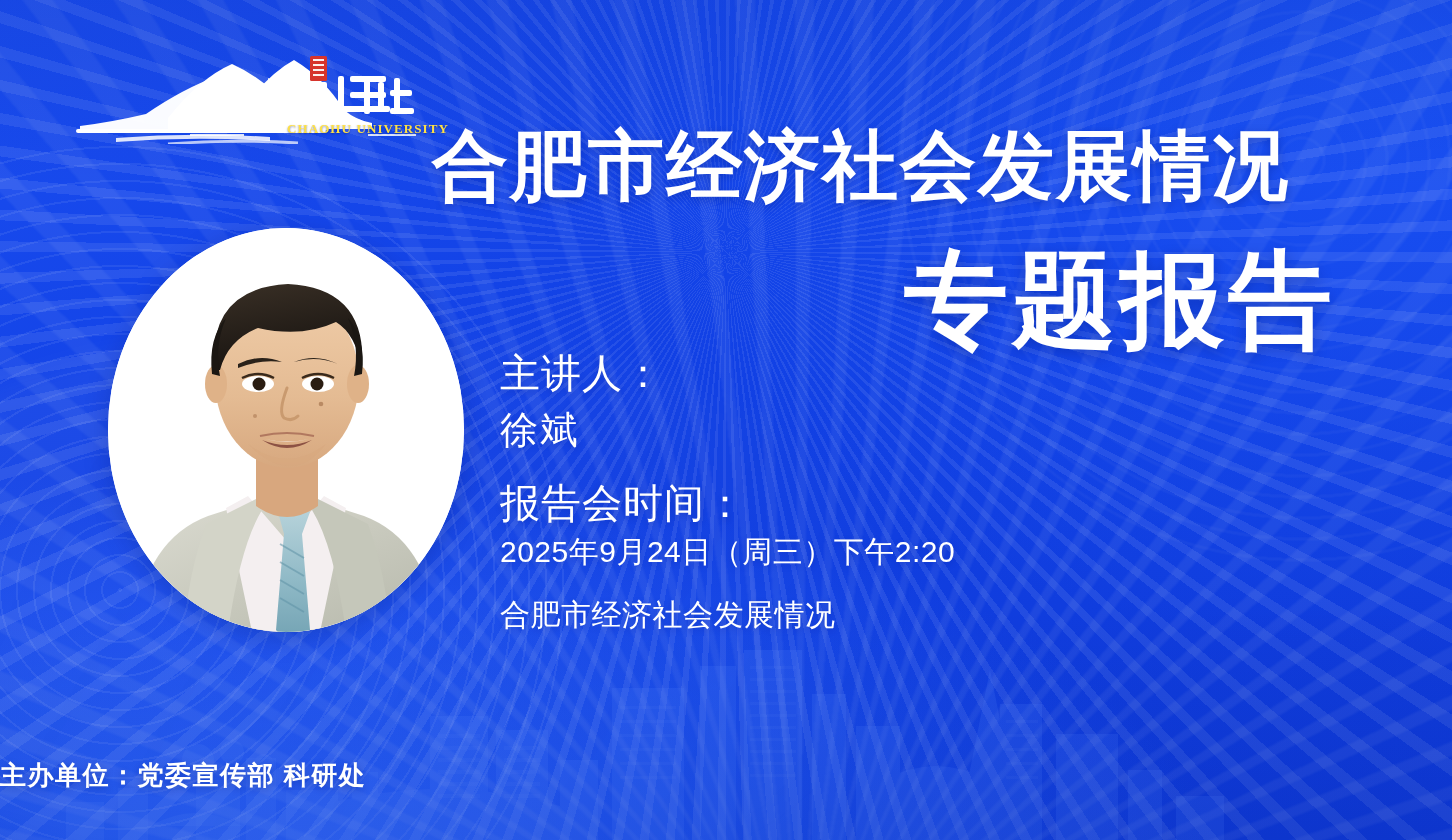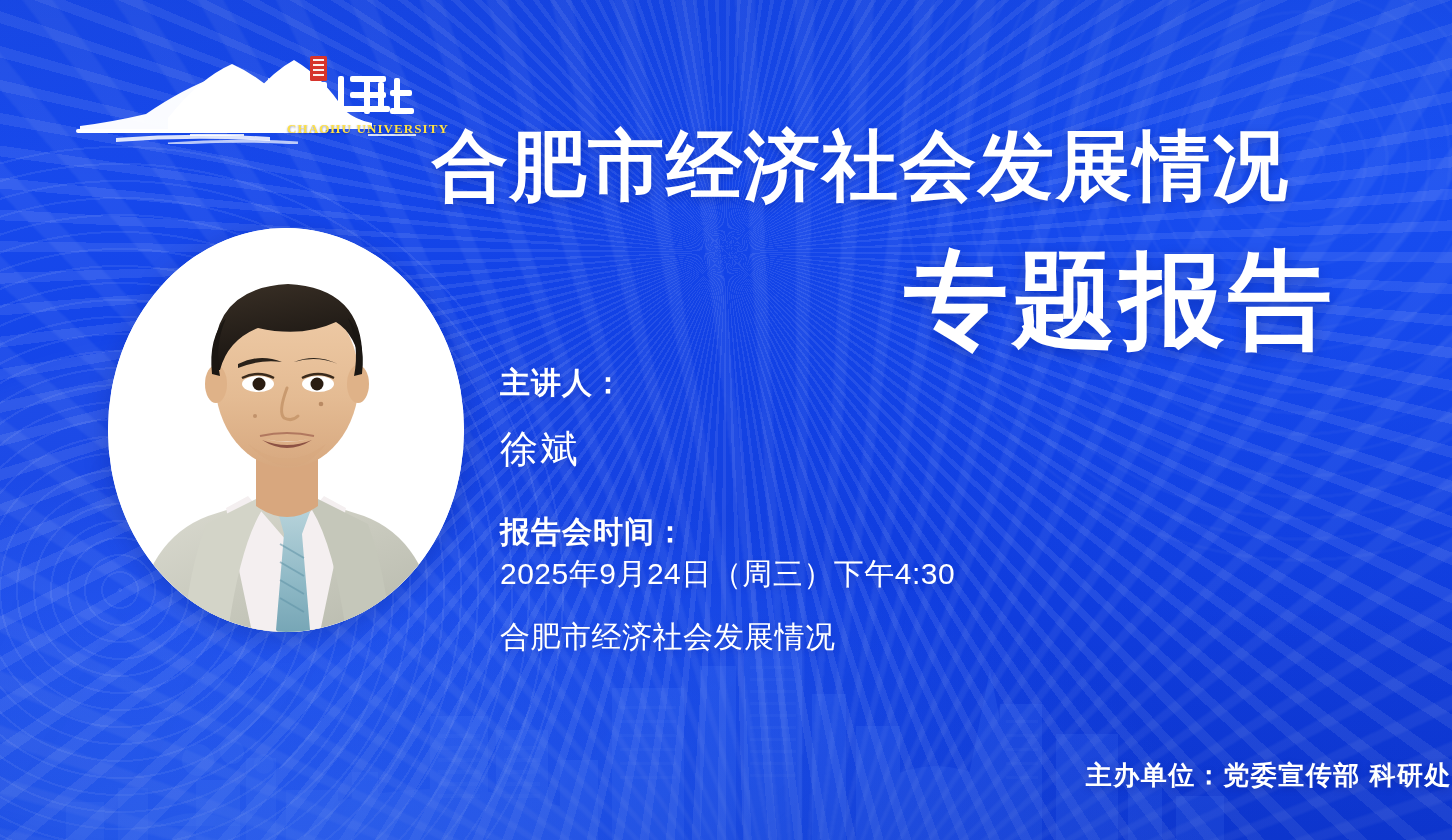--- a/index.html
+++ b/index.html
@@ -115,46 +115,45 @@
     font-size:104px;
     letter-spacing:4px;
     line-height:1;
     white-space:nowrap;
     text-shadow:0 4px 14px rgba(0,20,110,.32);
   }
 
   
   .info{position:absolute;left:500px;top:348px;width:830px;}
   .lbl{
-    color:#ffffff;font-weight:700;font-size:30px;line-height:1.25;
+    color:#ffffff;font-weight:400;font-size:40px;line-height:1.25;
     letter-spacing:1px;
     text-shadow:0 2px 6px rgba(0,20,110,.25);
-    margin-top:16px;
-  }
-  .speaker-row{display:flex;align-items:baseline;margin-top:22px;text-align:center;}
+  }
+  .speaker-row{display:flex;align-items:baseline;margin-top:7px;text-align:center;}
   .speaker-name{
     color:#ffffff;font-size:38px;font-weight:400;letter-spacing:2px;
     text-shadow:0 2px 6px rgba(0,20,110,.22);
   }
   .speaker-role{
     color:#ffffff;font-size:26px;font-weight:700;letter-spacing:.5px;
     margin-left:22px;
     text-shadow:0 2px 6px rgba(0,20,110,.22);
   }
   .val{
     color:#ffffff;font-size:30px;font-weight:400;letter-spacing:.5px;
     line-height:1.35;margin-top:4px;
     text-shadow:0 2px 6px rgba(0,20,110,.22);
   }
   .gap-a{height:22px;}
   .gap-b{height:18px;}
 
   .host{
     position:absolute;left:0;top:758px;width:1452px;
-    text-align:right;
+    text-align:left;
     color:#ffffff;font-size:26px;font-weight:700;letter-spacing:1.5px;
     text-shadow:0 2px 7px rgba(0,20,110,.3);
   }
 </style>
 </head>
 <body>
 
 <div class="stage">
 
   <div class="bg-base"></div>
@@ -359,21 +358,21 @@
   <div class="title-2">专题报告</div>
 
   <div class="info">
     <div class="lbl">主讲人：</div>
     <div class="speaker-row">
       <div class="speaker-name">徐斌</div>
     </div>
 
     <div class="gap-a"></div>
     <div class="lbl">报告会时间：</div>
-    <div class="val">2025年9月24日（周三）下午4:30</div>
+    <div class="val">2025年9月24日（周三）下午2:20</div>
 
     <div class="gap-b"></div>
     <div class="val">合肥市经济社会发展情况</div>
   </div>
 
   <div class="host">主办单位：党委宣传部  科研处</div>
 
 </div>
 
 </body></html>

